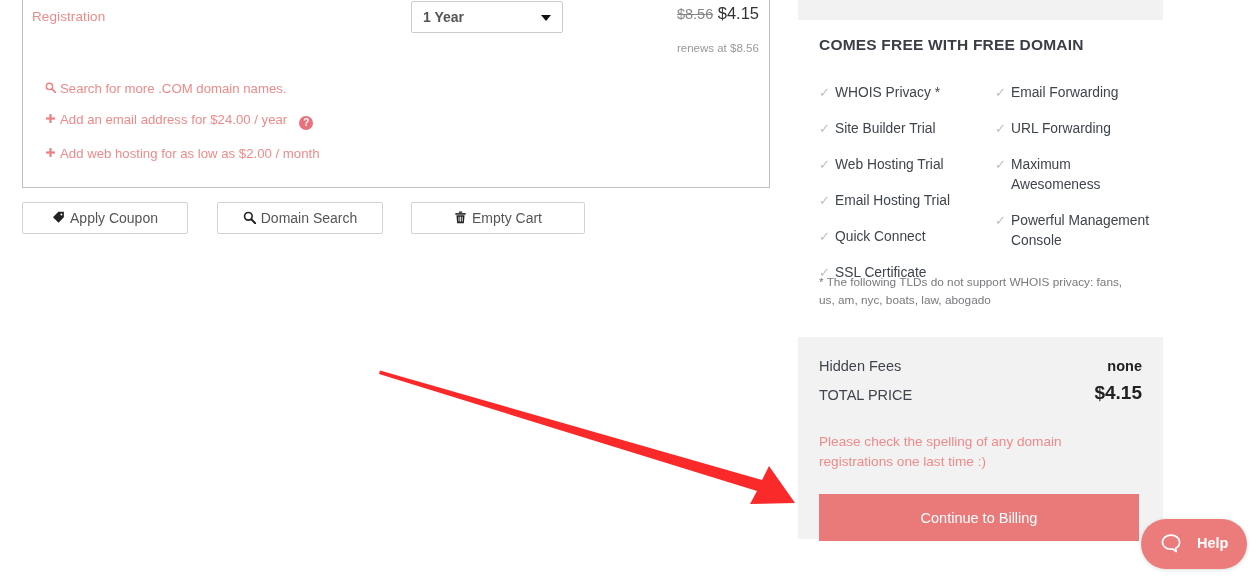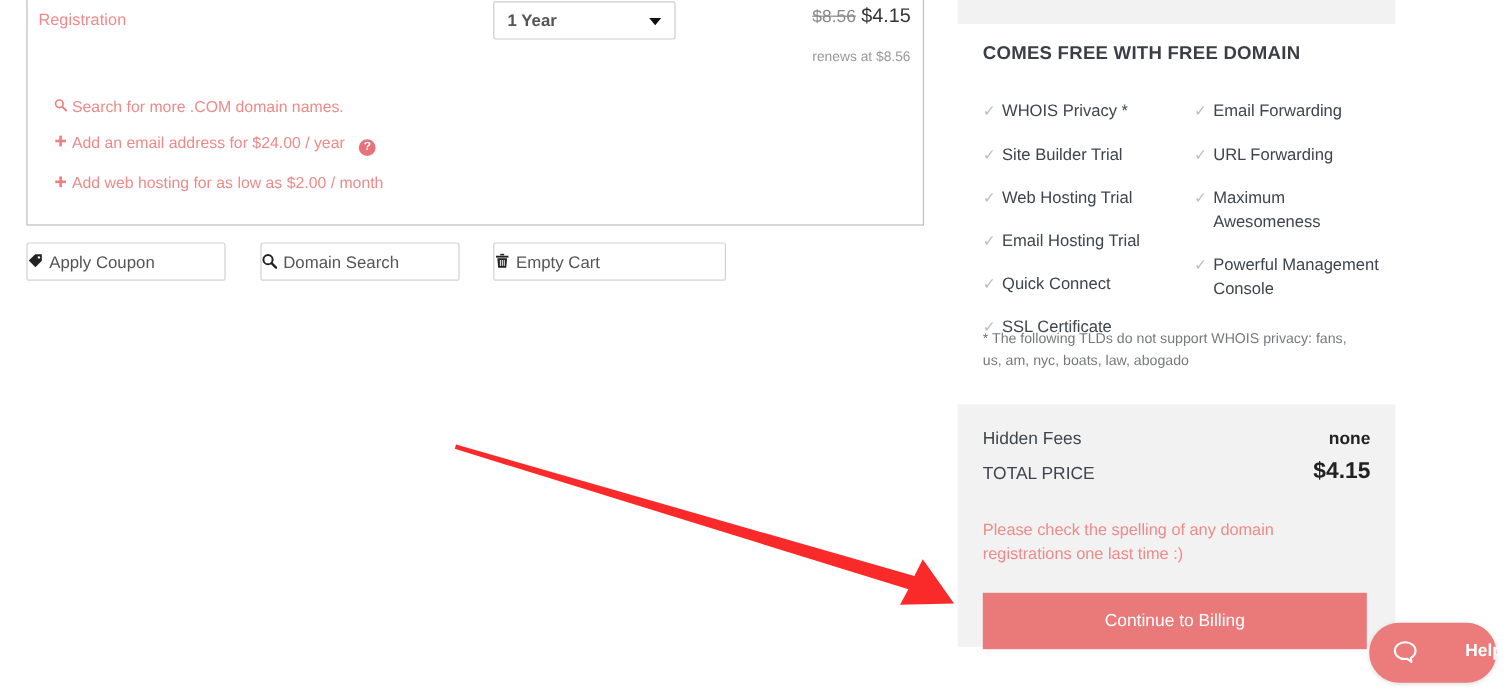--- a/index.html
+++ b/index.html
@@ -145,33 +145,34 @@
   .act-btn {
     position: absolute;
     top: 0;
     height: 32px;
     border: 1px solid #d2d2d2;
     background: #fff;
     box-sizing: border-box;
     font-size: 14px;
     color: #555;
     line-height: 30px;
+    text-align: center;
     border-radius: 2px;
     cursor: pointer;
     white-space: nowrap;
   }
   .act-btn .gicon {
     display: inline-block;
     margin-right: 5px;
     vertical-align: -1px;
     color: #222;
   }
   #btn-coupon { left: 0px;   width: 166px; }
   #btn-search { left: 195px; width: 166px; }
-  #btn-empty  { left: 389px; width: 194px; }
+  #btn-empty  { left: 389px; width: 174px; }
 
   
   .side-top-band {
     position: absolute;
     left: 798px;
     top: 0;
     width: 365px;
     height: 20px;
     background: #f2f2f2;
   }
@@ -295,21 +296,20 @@
     left: 18px;
     top: 13px;
   }
   .help-widget .help-label {
     position: absolute;
     left: 56px;
     top: 16px;
     color: #ffffff;
     font-size: 14.5px;
     font-weight: bold;
-    margin-left: 24px;
   }
 </style>
 </head>
 <body>
 
 <div class="cart-panel">
 
   <div class="cart-row">
     <div class="item-label">Registration</div>
 

